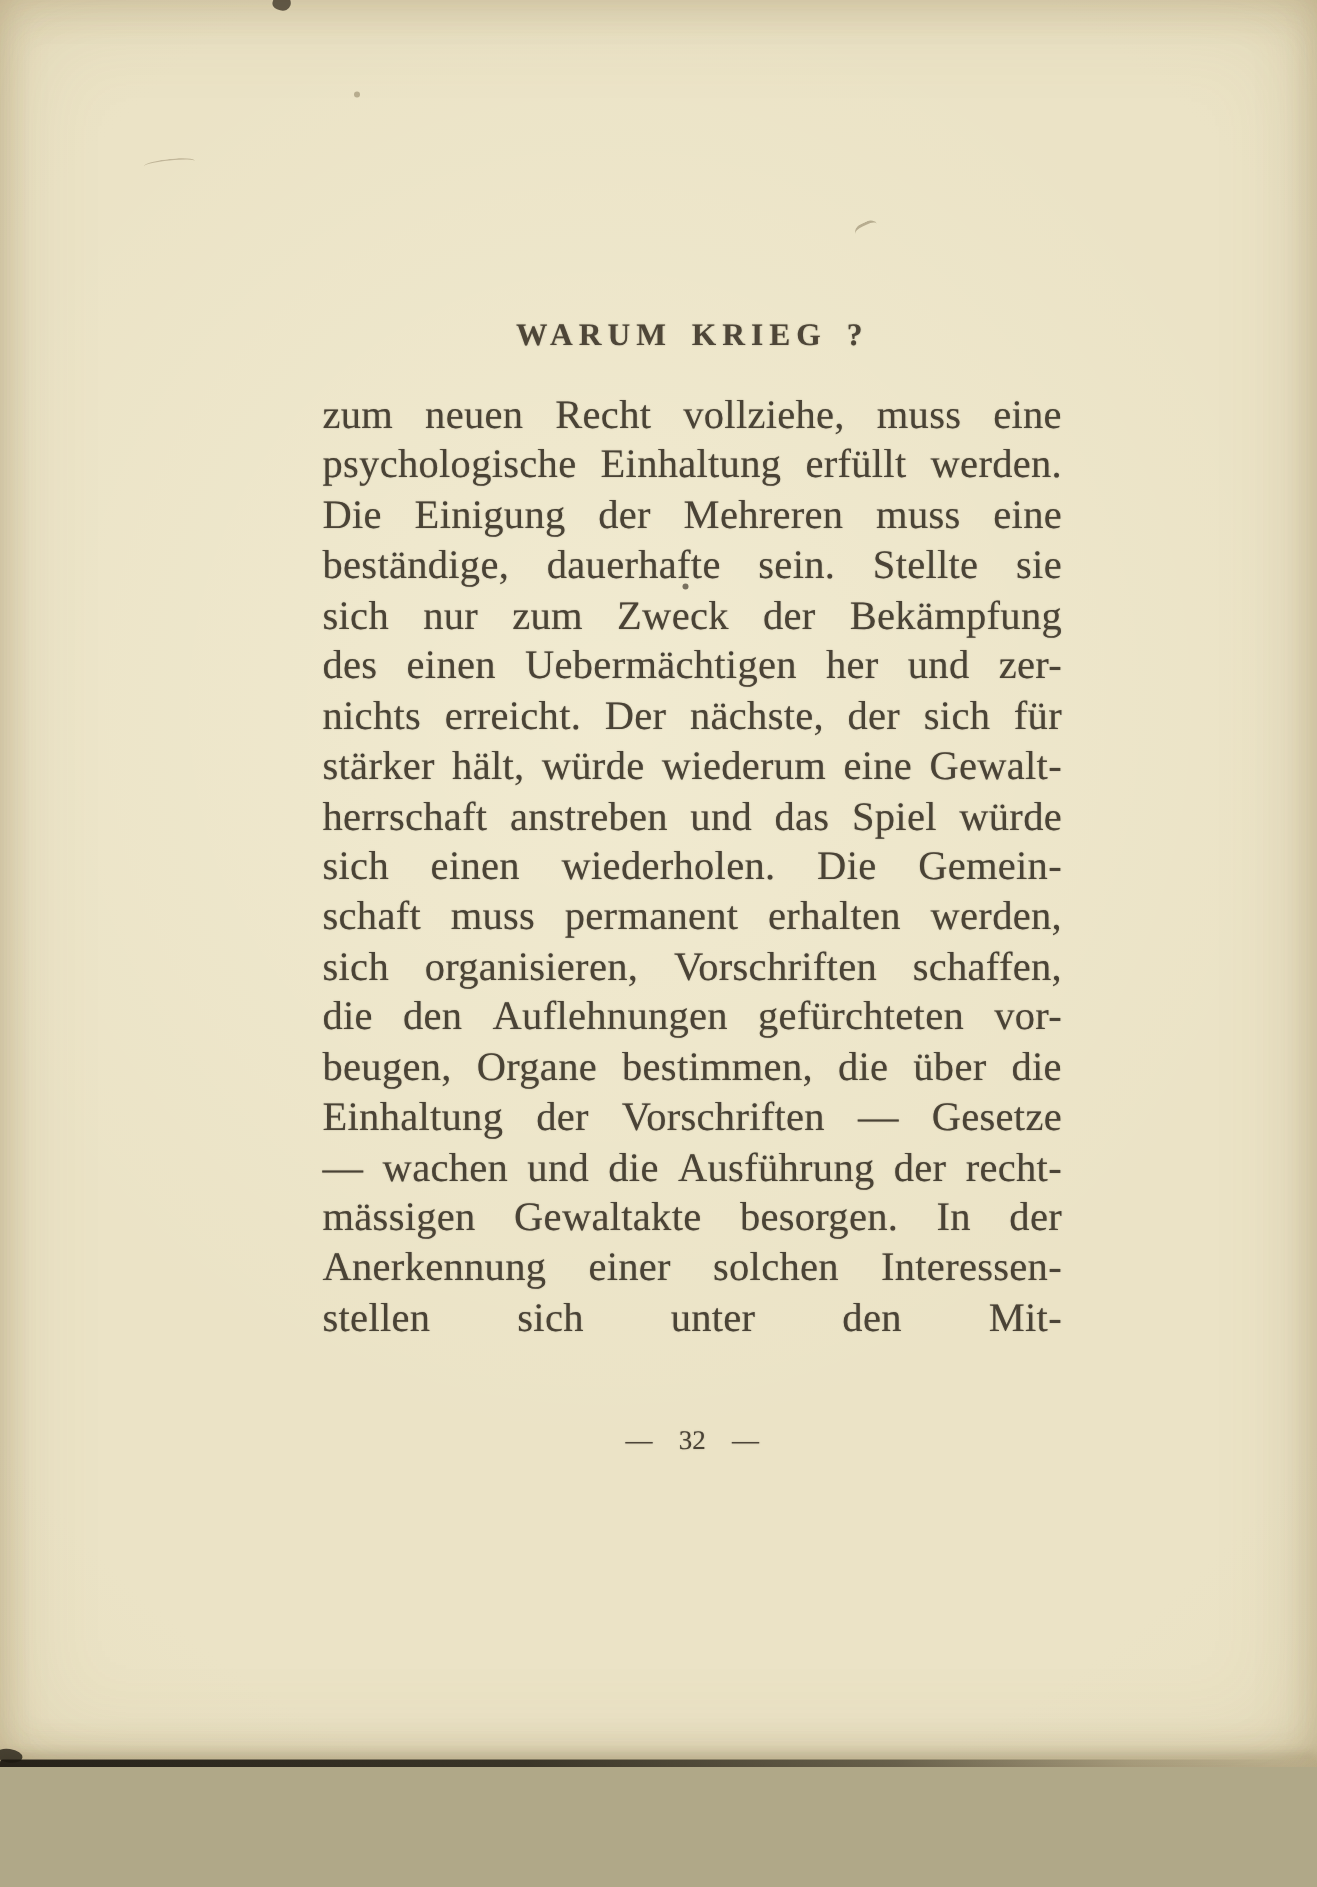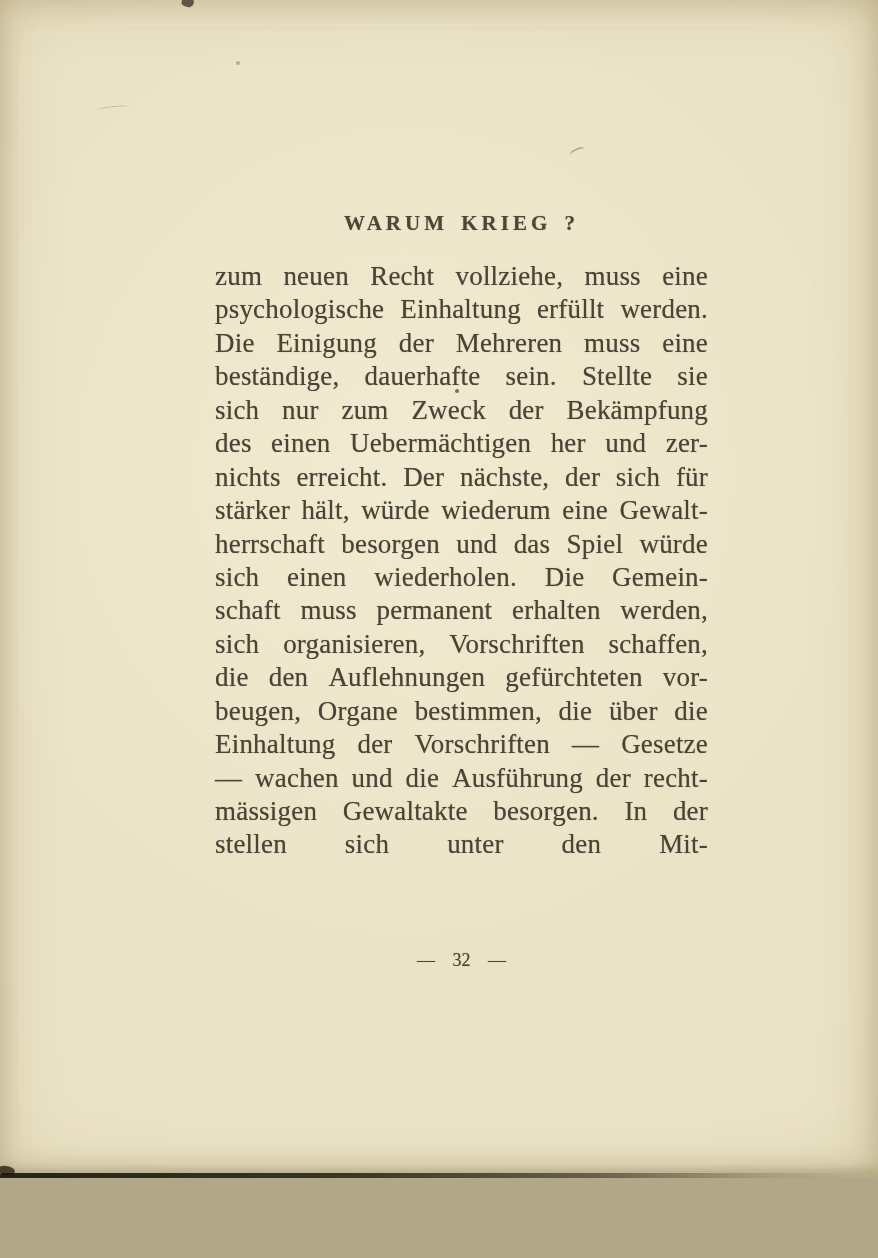--- a/index.html
+++ b/index.html
@@ -196,21 +196,21 @@
       <div class="line">
         <span class="word">stärker</span>
         <span class="word">hält,</span>
         <span class="word">würde</span>
         <span class="word">wiederum</span>
         <span class="word">eine</span>
         <span class="word">Gewalt-</span>
       </div>
       <div class="line">
         <span class="word">herrschaft</span>
-        <span class="word">besorgen</span>
+        <span class="word">anstreben</span>
         <span class="word">und</span>
         <span class="word">das</span>
         <span class="word">Spiel</span>
         <span class="word">würde</span>
       </div>
       <div class="line">
         <span class="word">sich</span>
         <span class="word">einen</span>
         <span class="word">wiederholen.</span>
         <span class="word">Die</span>
@@ -259,20 +259,26 @@
         <span class="word">Ausführung</span>
         <span class="word">der</span>
         <span class="word">recht-</span>
       </div>
       <div class="line">
         <span class="word">mässigen</span>
         <span class="word">Gewaltakte</span>
         <span class="word">besorgen.</span>
         <span class="word">In</span>
         <span class="word">der</span>
+      </div>
+      <div class="line">
+        <span class="word">Anerkennung</span>
+        <span class="word">einer</span>
+        <span class="word">solchen</span>
+        <span class="word">Interessen-</span>
       </div>
       <div class="line">
         <span class="word">stellen</span>
         <span class="word">sich</span>
         <span class="word">unter</span>
         <span class="word">den</span>
         <span class="word">Mit-</span>
       </div>
     </div>
 

